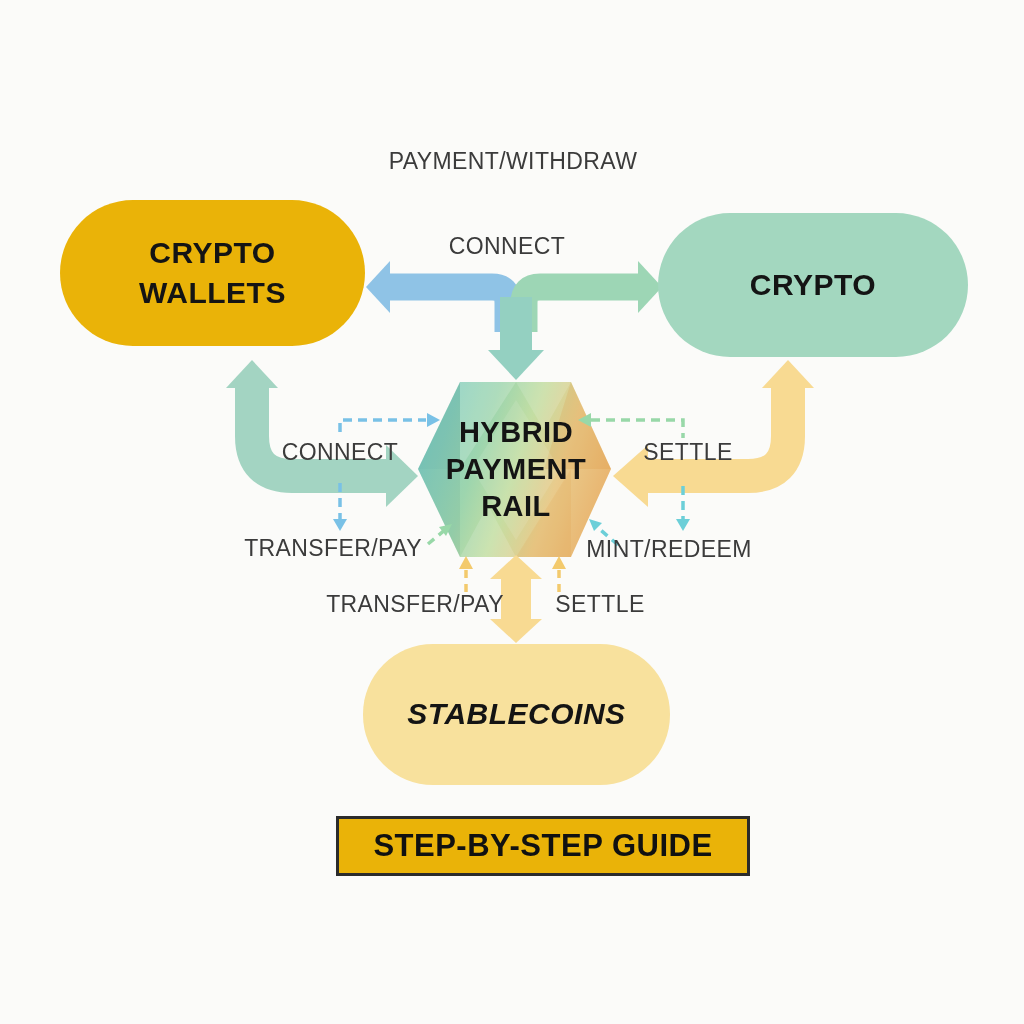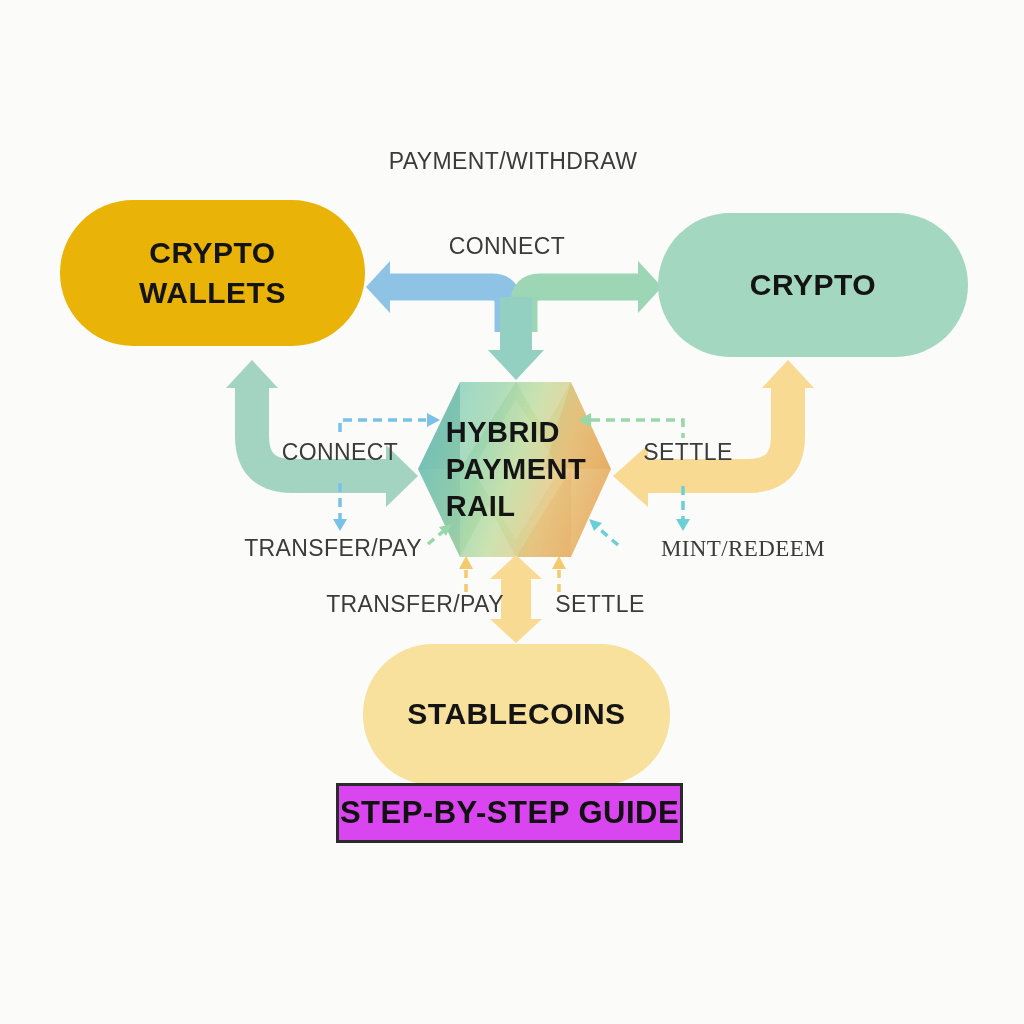--- a/index.html
+++ b/index.html
@@ -15,29 +15,29 @@
     position:absolute;z-index:3;transform:translate(-50%,-50%);
     color:#3b3b3b;font-size:23px;letter-spacing:.4px;white-space:nowrap;
   }
   .pill{
     position:absolute;z-index:2;display:flex;align-items:center;justify-content:center;
     text-align:center;font-weight:bold;color:#141414;font-size:30px;
     letter-spacing:.5px;white-space:pre-line;line-height:1.35;
   }
   #pill-crypto{left:60px;top:200px;width:305px;height:146px;border-radius:73px;background:#eab308;}
   #pill-banks{left:658px;top:213px;width:310px;height:144px;border-radius:72px;background:#a3d7bf;}
-  #pill-stable{left:363px;top:644px;width:307px;height:141px;border-radius:70px;background:#f8e19d;}
+  #pill-stable{left:363px;top:644px;width:307px;height:141px;border-radius:70px;background:#f8e19d;font-style:italic;}
   #hex-label{
     position:absolute;z-index:3;left:516px;top:470px;transform:translate(-50%,-50%);
-    text-align:left;font-weight:bold;color:#141414;font-size:29px;
+    text-align:center;font-weight:bold;color:#141414;font-size:29px;
     letter-spacing:.5px;white-space:pre-line;line-height:1.28;
   }
   #guide-box{
-    position:absolute;z-index:3;left:336px;top:783px;width:347px;height:60px;
-    background:#d946ef;border:3px solid #2b2b2b;box-sizing:border-box;
+    position:absolute;z-index:3;left:336px;top:816px;width:414px;height:60px;
+    background:#eab308;border:3px solid #2b2b2b;box-sizing:border-box;
     display:flex;align-items:center;justify-content:center;
     font-weight:bold;font-size:31px;color:#111;letter-spacing:.5px;white-space:nowrap;
   }
 </style>
 </head>
 <body>
 
 <div id="stage">
 
   <svg id="arrow-layer" width="1024" height="1024" viewBox="0 0 1024 1024">
@@ -127,19 +127,19 @@
   <div id="pill-stable" class="pill">STABLECOINS</div>
   <div id="hex-label">HYBRID
 PAYMENT
 RAIL</div>
 
   <div class="lbl" style="left:513px;top:161px;">PAYMENT/WITHDRAW</div>
   <div class="lbl" style="left:507px;top:246px;">CONNECT</div>
   <div class="lbl" style="left:340px;top:452px;">CONNECT</div>
   <div class="lbl" style="left:688px;top:452px;">SETTLE</div>
   <div class="lbl" style="left:333px;top:548px;">TRANSFER/PAY</div>
-  <div class="lbl" style="left:743px;top:549px;font-family:Liberation Serif, serif;">MINT/REDEEM</div>
+  <div class="lbl" style="left:669px;top:549px;">MINT/REDEEM</div>
   <div class="lbl" style="left:415px;top:604px;">TRANSFER/PAY</div>
   <div class="lbl" style="left:600px;top:604px;">SETTLE</div>
 
   <div id="guide-box">STEP-BY-STEP GUIDE</div>
 
 </div>
 
 </body></html>

